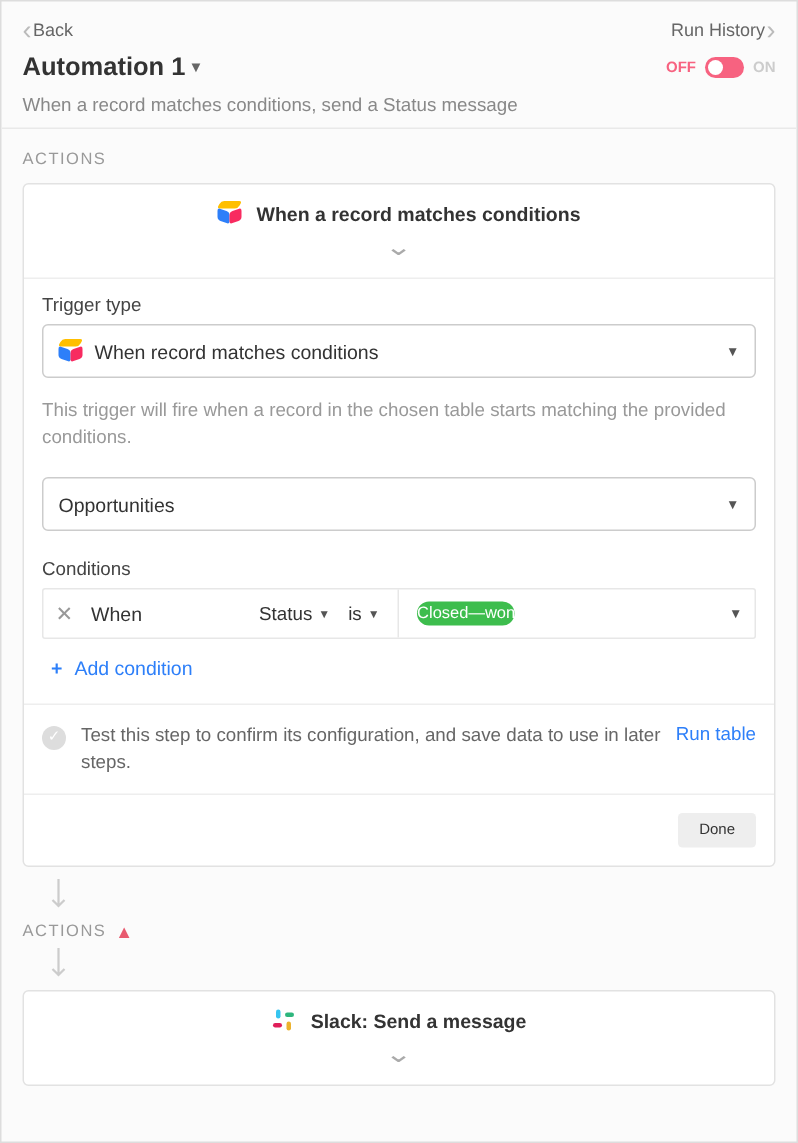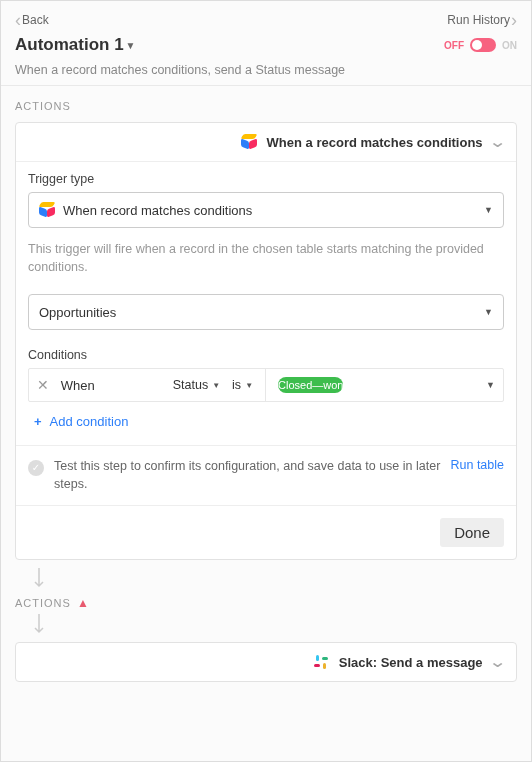--- a/index.html
+++ b/index.html
@@ -18,21 +18,21 @@
   .toggle-off { background: #f76280; width:26px; height:14px; border-radius:8px; position:relative; }
   .toggle-off::after { content:""; position:absolute; left:2px; top:2px; width:10px; height:10px; border-radius:50%; background:#fff;}
   .hdr-sub { color:#888; margin-top:8px; font-size:12.5px; }
 
   
   .body { padding: 14px 14px; }
   .sect-label { font-size: 11px; letter-spacing: 1px; color:#999; font-weight:500; display:flex; align-items:center; gap:6px;}
   .card { background:#fff; border:1px solid #e2e2e2; border-radius:4px; margin-top:10px; }
 
   .card-row { padding: 11px 12px; display:flex; align-items:center; gap:8px;}
-  .card-header { justify-content: flex-end; cursor:pointer; }
+  .card-header { justify-content: flex-end; cursor:pointer;flex-direction:column; }
   .card-header .left { display:flex; align-items:center; gap:10px; font-weight:600; font-size: 13px;}
   .chev { color:#aaa; font-size:16px; line-height:1; transform: scaleX(1.4);}
 
   .divider { border-top:1px solid #eee; }
   .field-block { padding: 10px 12px 2px 12px; }
   .field-label { font-size:12.5px; color:#444; font-weight:500; margin-bottom:6px; }
   .select { border:1px solid #ccc; border-radius:4px; height:36px; display:flex; align-items:center; padding: 0 10px; justify-content:space-between; background:#fff;}
   .select .sel-left { display:flex; align-items:center; gap:8px;}
   .help { color:#999; font-size:12.5px; padding: 10px 12px 8px 12px; line-height:1.45;}
 
@@ -43,21 +43,21 @@
   .dd .caret { font-size:8px; color:#555;}
 
   .add-cond { color:#2d7ff9; display:flex; align-items:center; gap:8px; padding: 12px 6px 14px 6px; font-size:13px; cursor:pointer;}
 
   .test-row { border-top:1px solid #eee; padding:12px 12px; display:flex; gap:10px; align-items:flex-start; justify-content:space-between;}
   .check-circ { width:16px; height:16px; border-radius:50%; background:#ddd; flex:0 0 auto; display:flex; align-items:center; justify-content:center; color:#fff; font-size:10px; line-height:1; margin-top:2px;}
   .test-row .txt { color:#666; font-size:12.5px; line-height:1.4; flex:1;}
   .link { color:#2d7ff9; font-size:12.5px; white-space:nowrap; cursor:pointer;}
 
   .done-row { border-top:1px solid #eee; padding:12px 12px; display:flex; justify-content:flex-end;}
-  .done-btn { background:#eee; border:none; border-radius:3px; padding: 6px 14px; font-size:15px; color:#333; cursor:pointer;}
+  .done-btn { background:#eee; border:none; border-radius:3px; padding: 6px 14px; font-size:10px; color:#333; cursor:pointer;}
 
   .flow-arrow { color:#ccc; margin: 8px 0 4px 18px; }
   .flow-arrow svg { display:block; }
 
   .warn { color:#e85a6f; font-size:12px; }
 
   
   .airtable-icon { width:16px; height:16px; position:relative;}
   .airtable-icon span{position:absolute;}
   .at-y { width:14px; height:5px; background:#ffbf00; transform: skewX(-30deg); left:1px; top:0; border-radius:2px;}

